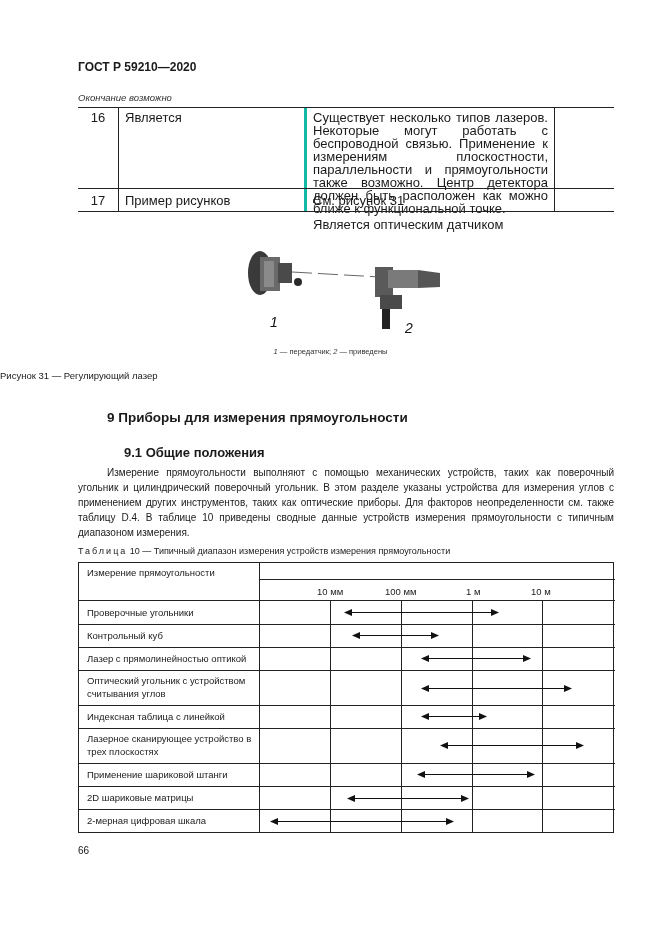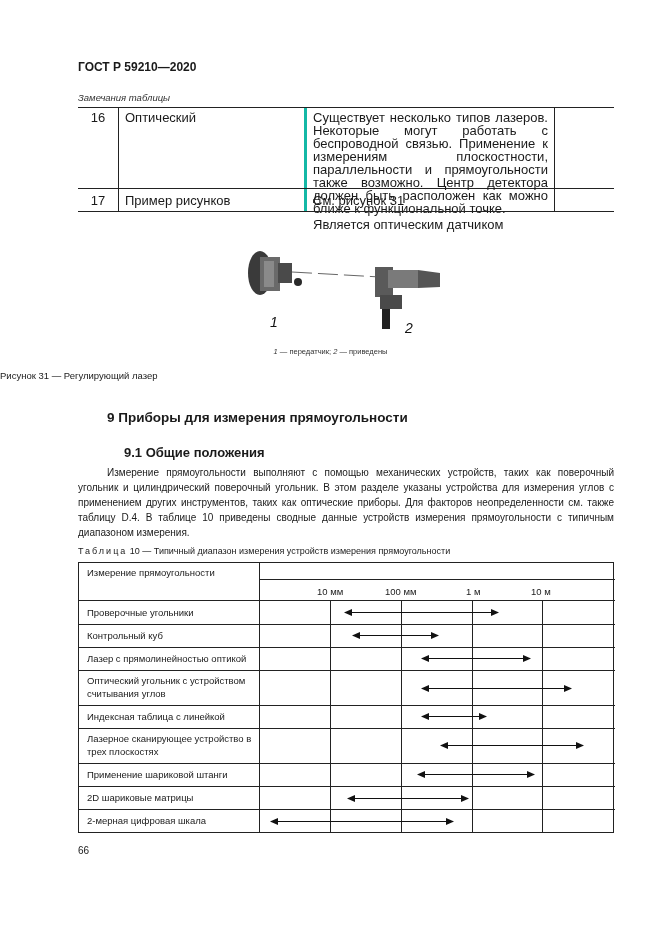--- a/index.html
+++ b/index.html
@@ -37,26 +37,26 @@
   .t10 .vline { position: absolute; width: 1px; background: #222; }
   .t10 .txt { position: absolute; font-size: 9.5px; line-height: 13px; }
   .arrow { position: absolute; height: 9px; }
   .arrow svg { display: block; width: 100%; height: 9px; }
   .page-num { left: 78px; top: 845px; font-size: 10px; }
 </style>
 </head>
 <body>
 
 <div class="abs doc-id">ГОСТ Р 59210—2020</div>
-<div class="abs table-note">Замечания таблицы</div>
+<div class="abs table-note">Окончание возможно</div>
 
 <div class="t1">
   <div class="t1-row" style="top:0; height:80px;">
     <div class="t1-cell t1-num">16</div>
-    <div class="t1-cell t1-name">Оптический</div>
+    <div class="t1-cell t1-name">Является</div>
     <div class="t1-cell t1-val">
       <p>Существует несколько типов лазеров. Некоторые могут работать с беспроводной связью. Применение к измерениям плоскостности, параллельности и прямоугольности  также возможно. Центр детектора должен быть расположен как можно ближе к функциональной точке.</p>
       <p>Является оптическим датчиком</p>
     </div>
   </div>
   <div class="t1-row" style="top:81px; height:22px;">
     <div class="t1-cell t1-num" style="padding-top:5px">17</div>
     <div class="t1-cell t1-name" style="padding-top:5px">Пример рисунков</div>
     <div class="t1-cell t1-val" style="padding-top:5px">См. рисунок 31</div>
   </div>

